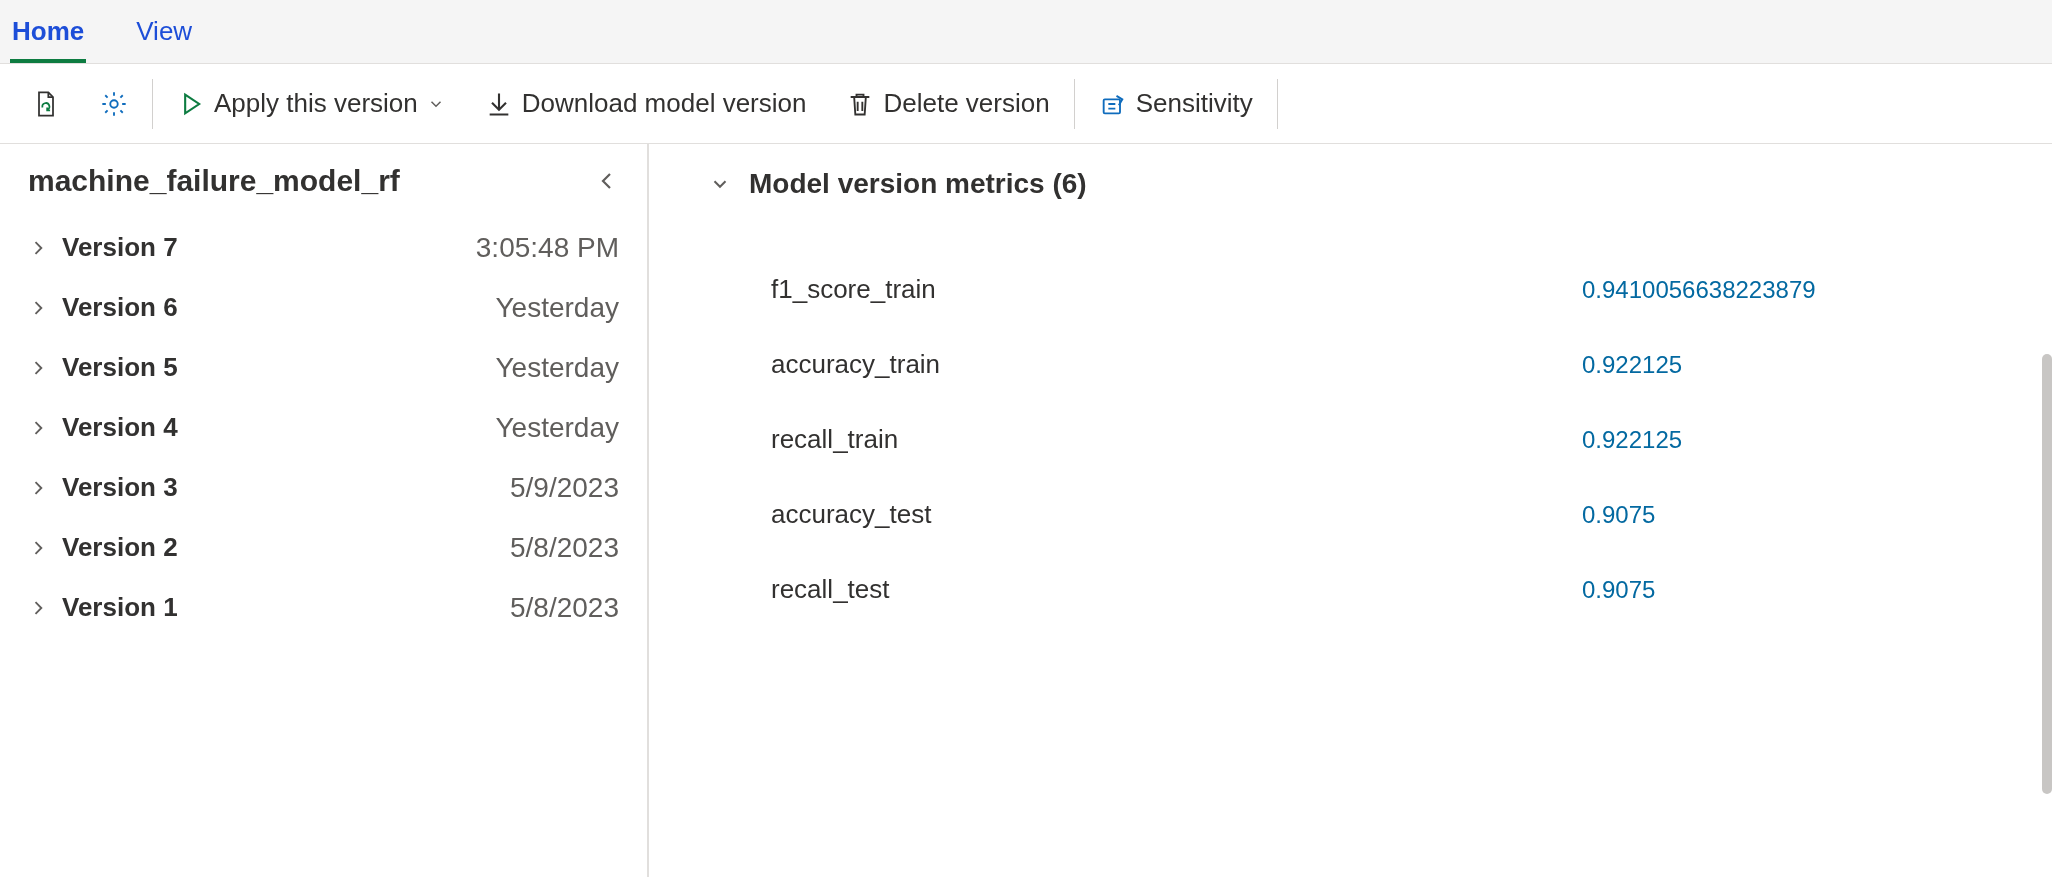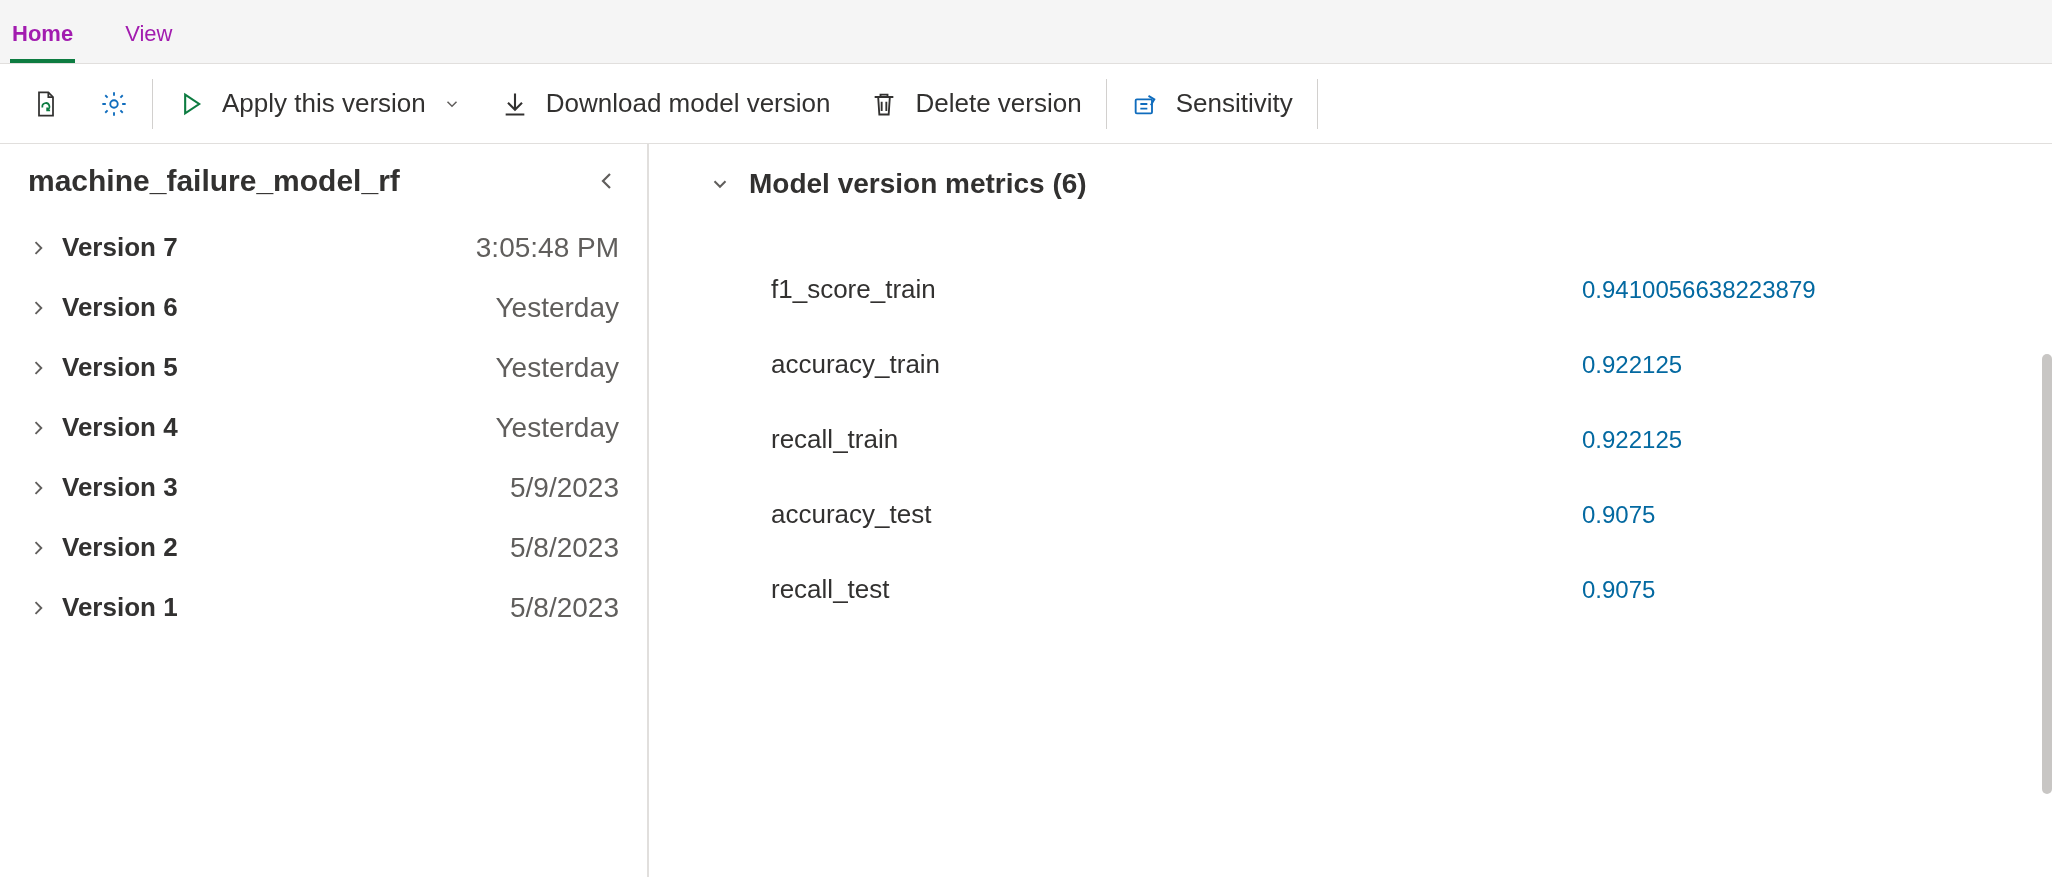--- a/index.html
+++ b/index.html
@@ -14,43 +14,43 @@
     .tab-bar {
       display: flex;
       align-items: flex-end;
       height: 64px;
       background: #f5f5f5;
       border-bottom: 1px solid #e1dfdd;
       padding-left: 10px;
       gap: 48px;
     }
     .tab {
-      font-size: 22px;
+      font-size: 26px;
       padding: 10px 2px 12px 2px;
-      color: #a21caf;
+      color: #1d4ed8;
       cursor: pointer;
       border-bottom: 4px solid transparent;
     }
     .tab.active {
       font-weight: 600;
       border-bottom: 4px solid #0d7c41;
     }
     .toolbar {
       display: flex;
       align-items: center;
       height: 80px;
       border-bottom: 1px solid #e1dfdd;
       padding-left: 12px;
       gap: 0;
       background: #fff;
     }
     .toolbar-btn {
       display: flex;
       align-items: center;
-      gap: 17px;
+      gap: 9px;
       padding: 0 20px;
       height: 100%;
       font-size: 26px;
       color: #323130;
       background: none;
       border: none;
       cursor: pointer;
     }
     .toolbar-divider {
       width: 1px;

